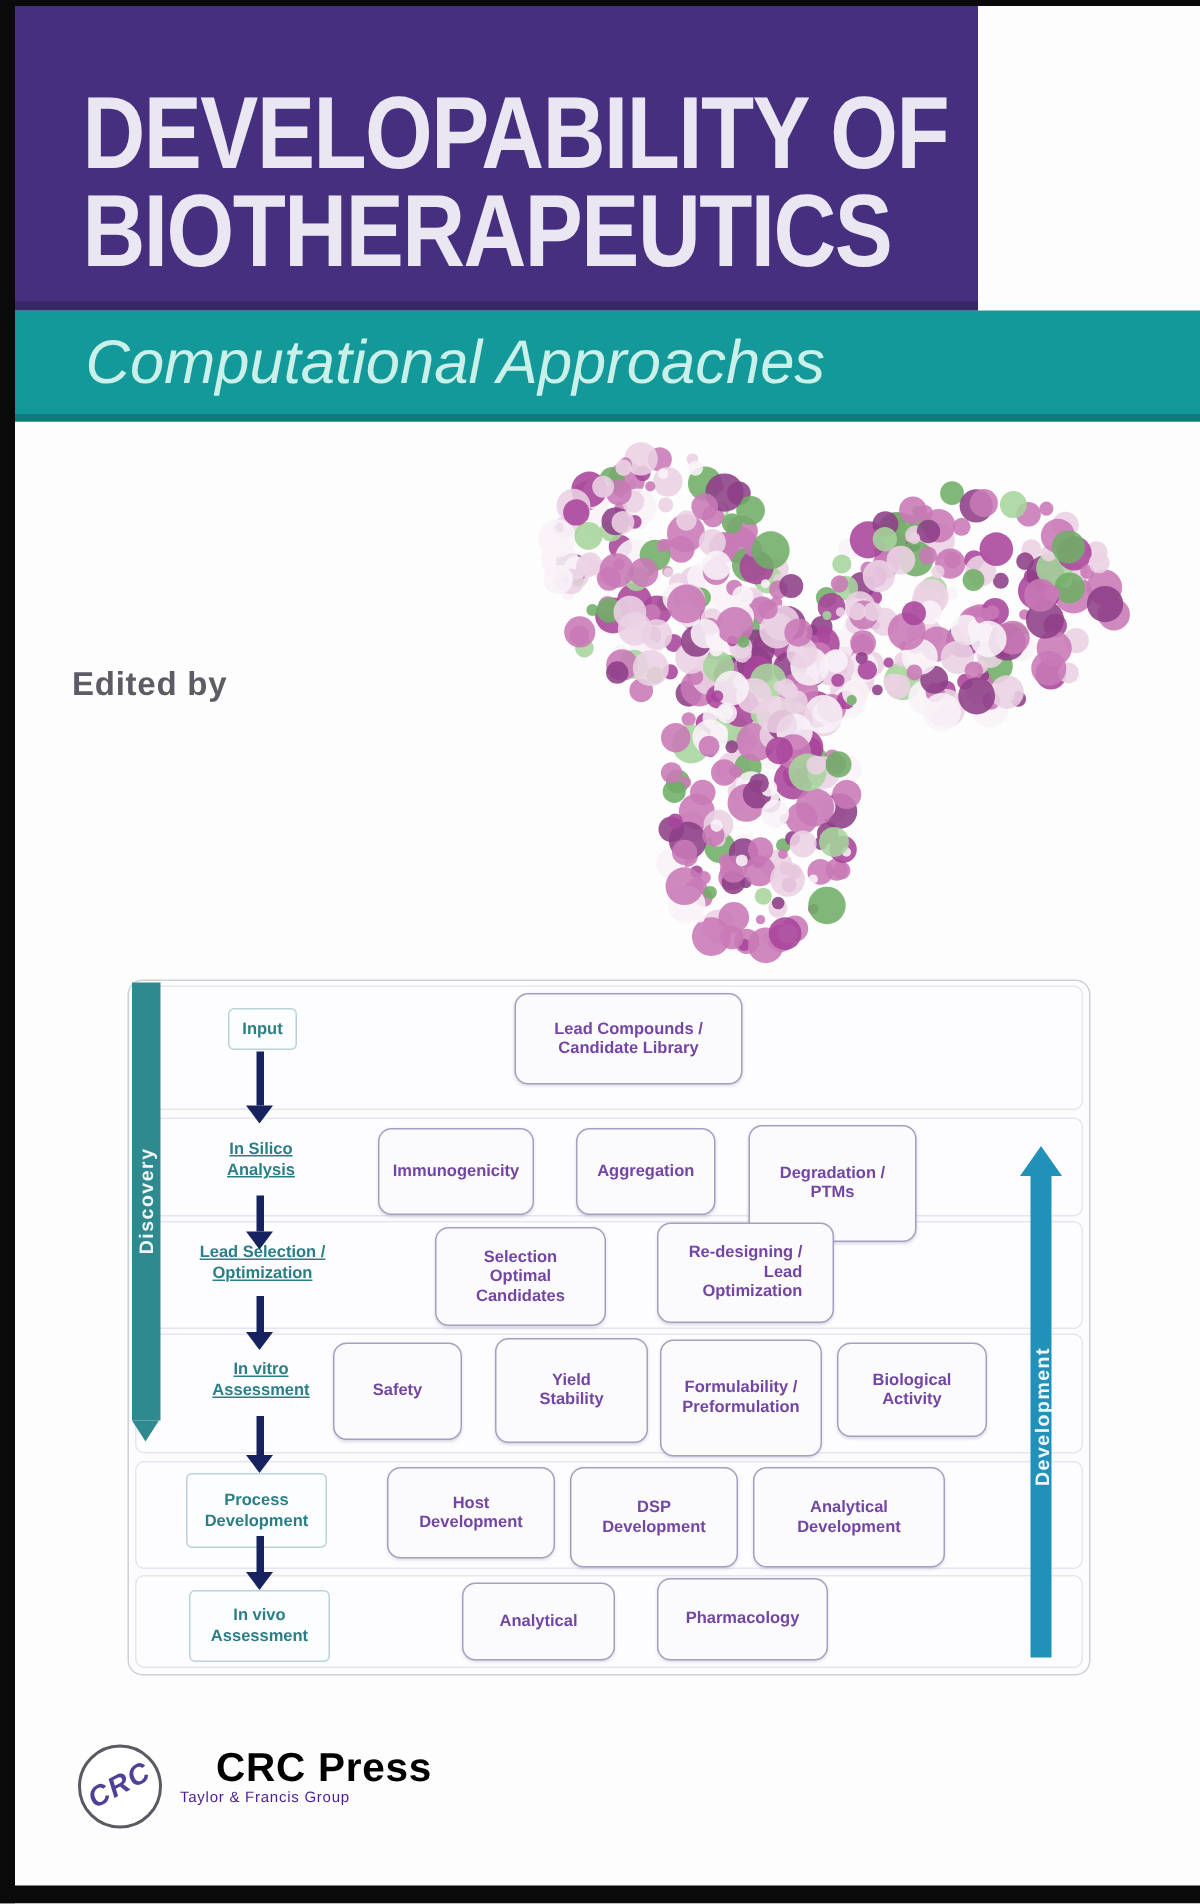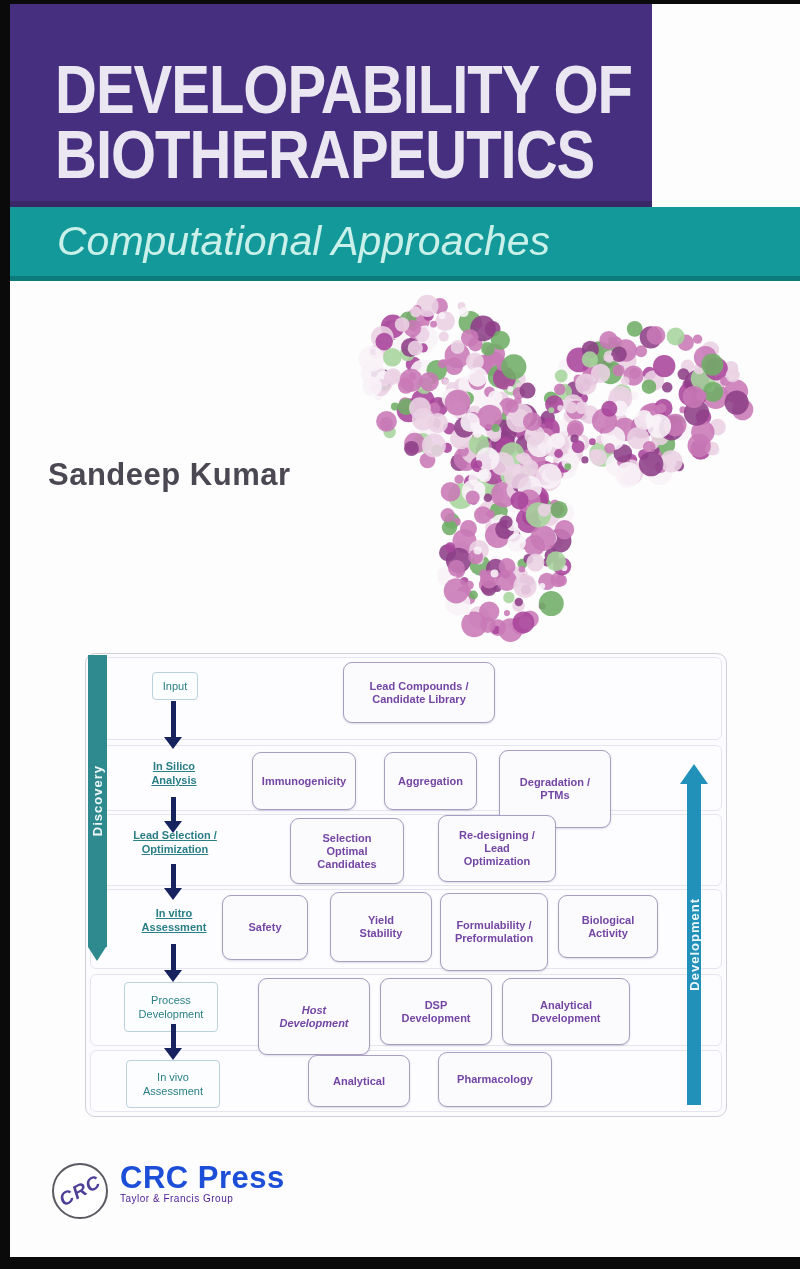--- a/index.html
+++ b/index.html
@@ -47,21 +47,21 @@
     color:var(--box-text-violet,#7446a4);font-weight:700;font-size:11px;line-height:13px;
     display:flex;align-items:center;justify-content:center;text-align:center;
     white-space:pre-line;box-sizing:border-box;box-shadow:0 1px 2px rgba(120,110,150,.25);
   }
   .stage-label{
     color:var(--stage-text-teal,#2a7f86);font-weight:700;font-size:11px;line-height:14px;
     display:flex;align-items:center;justify-content:center;text-align:center;white-space:pre-line;text-decoration:underline;
   }
   .stage-box{
     border:1.2px solid #b9d2dc;border-radius:4px;background:#fbfdfe;
-    color:var(--stage-text-teal,#2a7f86);font-weight:400;font-size:11px;line-height:14px;
+    color:var(--stage-text-teal,#2a7f86);font-weight:700;font-size:11px;line-height:14px;
     display:flex;align-items:center;justify-content:center;text-align:center;
     white-space:pre-line;box-sizing:border-box;
   }
   .darrow{display:block;}
   .darrow .shaft{position:absolute;left:6.5px;top:0;width:5px;background:var(--arrow-navy,#16235e);}
   .darrow .head{position:absolute;left:0;width:0;height:0;
     border-left:9px solid transparent;border-right:9px solid transparent;
     border-top:12px solid var(--arrow-navy,#16235e);}
   .vlabel{
     writing-mode:vertical-rl;transform:rotate(180deg);
@@ -72,42 +72,42 @@
     border-top:14px solid var(--ribbon-teal,#2e8a8e);}
   .uparrow-body{background:var(--arrow-blue,#2191ba);display:flex;align-items:center;justify-content:center;}
   .uparrow-head{width:0;height:0;border-left:14px solid transparent;border-right:14px solid transparent;
     border-bottom:20px solid var(--arrow-blue,#2191ba);}
   
   .crc-circle{
     width:56px;height:56px;border:2.5px solid #5a5a62;border-radius:50%;
     display:flex;align-items:center;justify-content:center;box-sizing:border-box;background:#fff;
   }
   .crc-mono{color:#4f3f96;font-weight:700;font-style:italic;font-size:19px;transform:rotate(-28deg);letter-spacing:1px;}
-  .crc-name{color:#1d4ed8;font-size:31px;font-weight:700;letter-spacing:.5px;line-height:30px;}
+  .crc-name{color:#000000;font-size:27px;font-weight:700;letter-spacing:.5px;line-height:30px;margin-left:24px;}
   .crc-tag{color:#4c1d95;font-size:10px;font-weight:400;letter-spacing:.5px;}
 </style>
 </head>
 <body>
 
 <div class="abs frame" style="left:0;top:0;width:10px;height:1269px;"></div>
 <div class="abs frame" style="left:0;top:0;width:800px;height:4px;"></div>
 <div class="abs frame" style="left:0;top:1257px;width:800px;height:12px;"></div>
 <div class="abs frame" style="left:0;top:0;width:30px;height:56px;"></div>
 
 <div class="abs header">
   <div class="title" style="position:absolute;left:45px;top:48px;">DEVELOPABILITY OF</div>
   <div class="title" style="position:absolute;left:45px;top:113px;">BIOTHERAPEUTICS</div>
 </div>
 
 <div class="abs band">
   <div class="subtitle">Computational Approaches</div>
 </div>
 
 <div class="abs" style="left:48px;top:443px;">
-  <div class="editor-name" style="margin-top:10px;">Sandeep Kumar</div>
+  <div class="edited-label">Edited by</div>
 </div>
 
 <svg id="molecule" class="abs" style="left:325px;top:287px;" width="460" height="360" viewBox="0 0 460 360">
     <circle cx="78.0" cy="62.4" r="11.5" fill="#f8f3f7" fill-opacity="0.88"></circle>
     <circle cx="145.8" cy="148.0" r="5.7" fill="#f8f3f7" fill-opacity="0.88"></circle>
     <circle cx="155.6" cy="52.8" r="5.5" fill="#a6d59c" fill-opacity="0.88"></circle>
     <circle cx="118.8" cy="49.6" r="5.0" fill="#ead2e4" fill-opacity="0.88"></circle>
     <circle cx="96.4" cy="35.9" r="3.0" fill="#ead2e4" fill-opacity="0.88"></circle>
     <circle cx="129.2" cy="79.2" r="8.9" fill="#c879b6" fill-opacity="0.88"></circle>
     <circle cx="117.9" cy="115.3" r="4.9" fill="#6fae67" fill-opacity="0.88"></circle>
@@ -702,33 +702,33 @@
 Candidate Library</div>
 
 <div class="abs fbox" style="left:252px;top:752px;width:104px;height:58px;z-index:4;">Immunogenicity</div>
 <div class="abs fbox" style="left:384px;top:752px;width:93px;height:58px;z-index:4;">Aggregation</div>
 <div class="abs fbox" style="left:499px;top:750px;width:112px;height:78px;z-index:4;">Degradation /
 PTMs</div>
 
 <div class="abs fbox" style="left:290px;top:818px;width:114px;height:66px;z-index:4;">Selection
 Optimal
 Candidates</div>
-<div class="abs fbox" style="left:438px;top:815px;width:118px;height:67px;z-index:4;">Re-designing /
+<div class="abs fbox" style="left:438px;top:815px;width:118px;height:67px;z-index:4;text-align:right;">Re-designing /
 Lead
 Optimization</div>
 
 <div class="abs fbox" style="left:222px;top:895px;width:86px;height:65px;z-index:4;">Safety</div>
 <div class="abs fbox" style="left:330px;top:892px;width:102px;height:70px;z-index:4;">Yield
 Stability</div>
 <div class="abs fbox" style="left:440px;top:893px;width:108px;height:78px;z-index:4;">Formulability /
 Preformulation</div>
 <div class="abs fbox" style="left:558px;top:895px;width:100px;height:63px;z-index:4;">Biological
 Activity</div>
 
-<div class="abs fbox" style="left:258px;top:978px;width:112px;height:77px;z-index:4;font-style:italic;">Host
+<div class="abs fbox" style="left:258px;top:978px;width:112px;height:61px;z-index:4;">Host
 Development</div>
 <div class="abs fbox" style="left:380px;top:978px;width:112px;height:67px;z-index:4;">DSP
 Development</div>
 <div class="abs fbox" style="left:502px;top:978px;width:128px;height:67px;z-index:4;">Analytical
 Development</div>
 
 <div class="abs fbox" style="left:308px;top:1055px;width:102px;height:52px;z-index:4;">Analytical</div>
 <div class="abs fbox" style="left:438px;top:1052px;width:114px;height:55px;z-index:4;">Pharmacology</div>
 
 <div class="abs" style="left:52px;top:1163px;display:flex;align-items:flex-start;gap:12px;">

